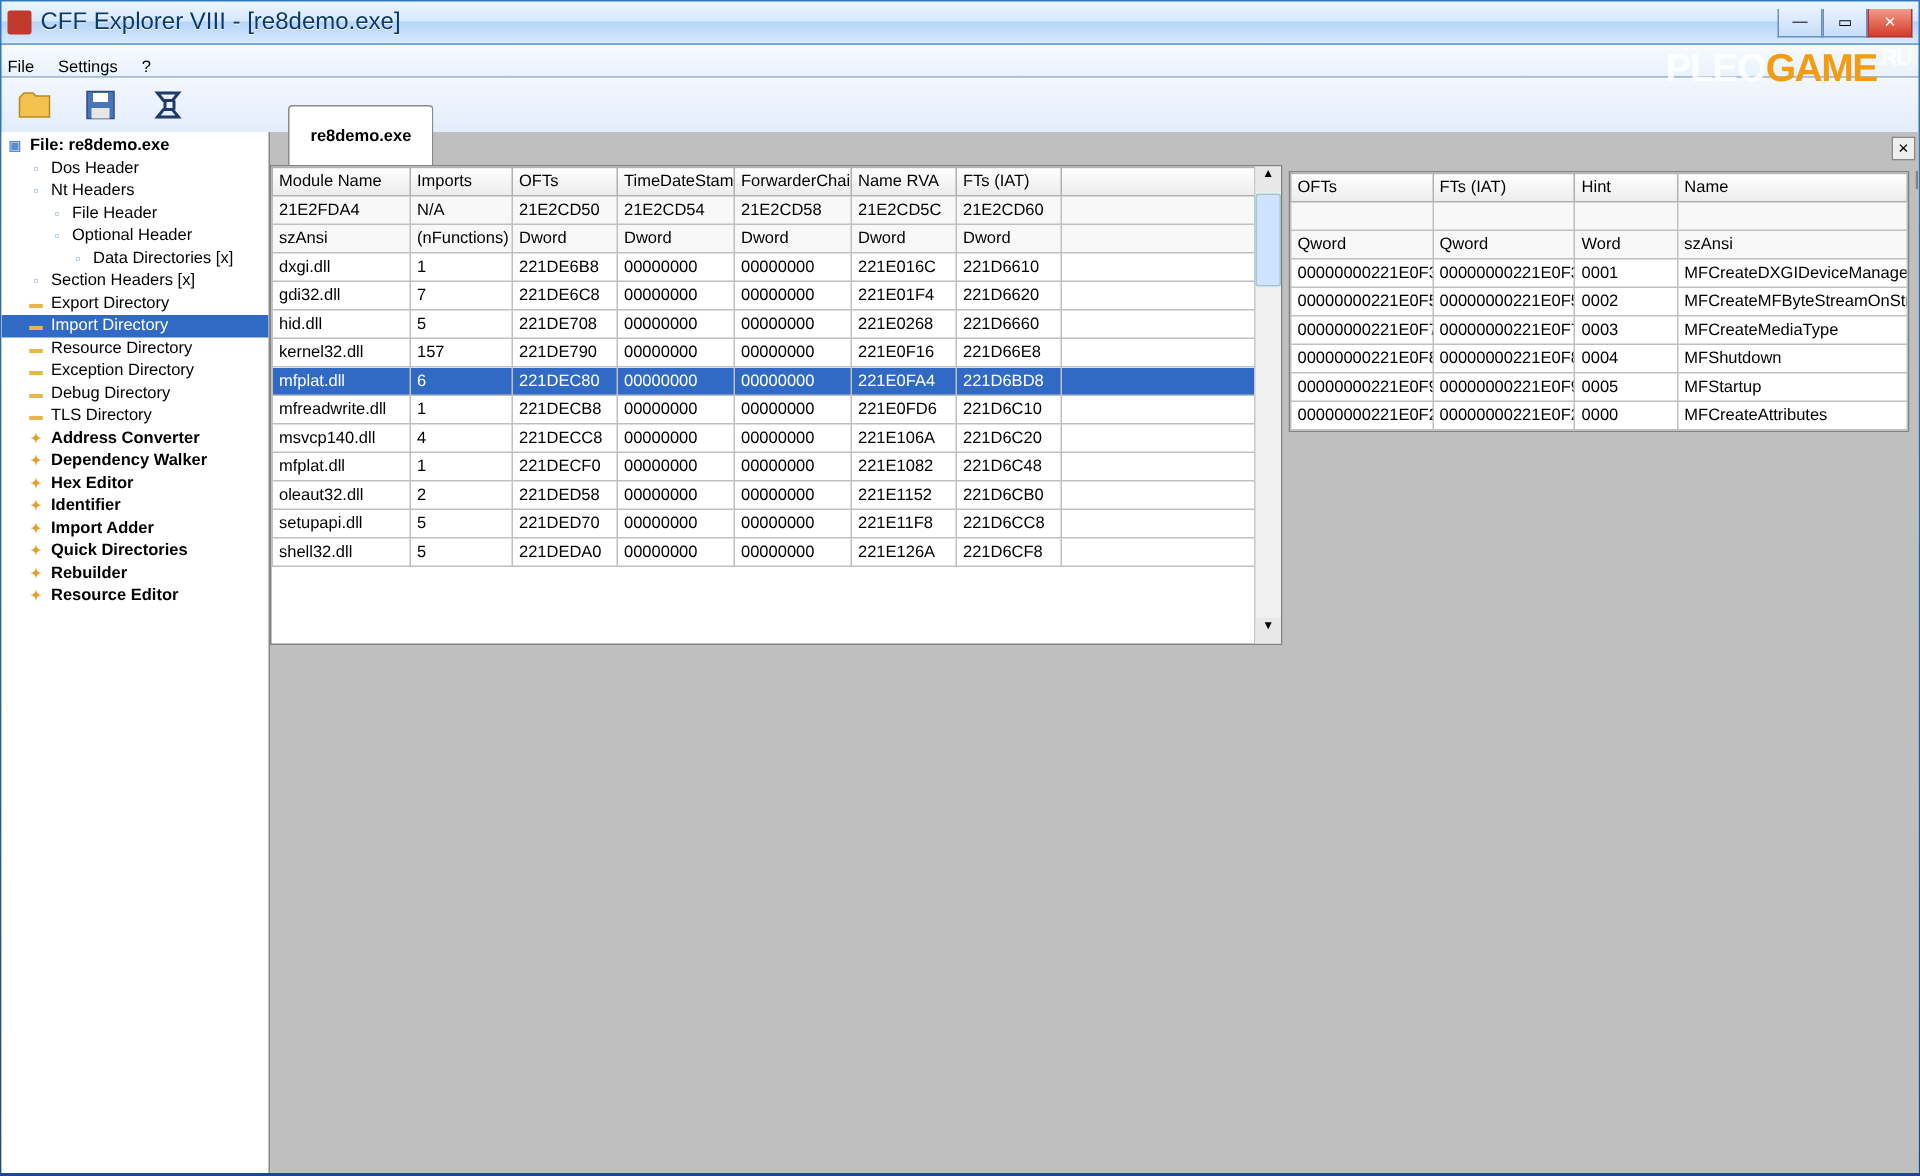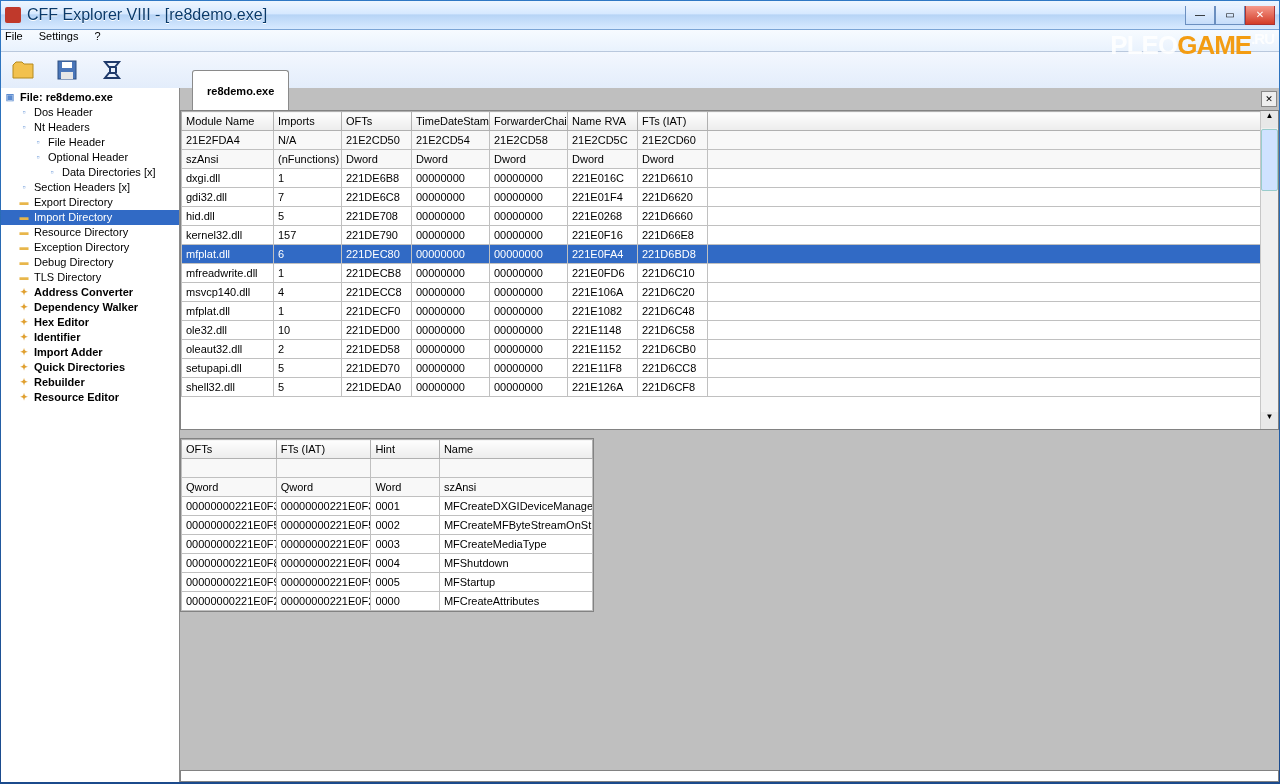--- a/index.html
+++ b/index.html
@@ -3,37 +3,37 @@
 <meta charset="utf-8">
 <style>
 html,body{margin:0;padding:0;font-family:Tahoma,Segoe UI,sans-serif;font-size:11px;color:#000;background:#1b4a8c;overflow:hidden;height:784px;width:1280px}
 .outer{background:linear-gradient(#2f78c4,#1b4a8c);padding:1px;height:782px;width:1278px;position:relative}
 .titlebar{height:28px;background:linear-gradient(#eef6ff 0%,#d7e9ff 45%,#b7d4f6 50%,#d7e9ff 100%);border-bottom:1px solid #7ba4d5;display:flex;align-items:center;padding:0 4px;position:relative}
 .titlebar .appicon{width:16px;height:16px;background:#c0392b;border-radius:2px;margin-right:6px}
 .titlebar .title{color:#0a3a6a;font-size:16px;text-shadow:0 1px 0 #fff}
 .winbtns{display:flex;margin-left:auto;gap:0}
 .winbtn{width:28px;height:18px;border:1px solid #6b8fc0;border-top:none;background:linear-gradient(#e9f2ff,#c6ddfa);display:flex;align-items:center;justify-content:center;font-family:Arial;font-size:10px}
 .winbtn.close{background:linear-gradient(#f59a8b,#d33c28);color:#fff;border-color:#a33}
-.menubar{height:21px;background:linear-gradient(#f7fbff,#e9f2fd);border-bottom:1px solid #b9c8dd;display:flex;align-items:flex-start;padding:0 4px;gap:16px}
+.menubar{height:21px;background:linear-gradient(#f7fbff,#e9f2fd);border-bottom:1px solid #b9c8dd;display:flex;align-items:flex-end;padding:0 4px;gap:16px}
 .menubar span{cursor:default}
 .toolbar{height:36px;background:linear-gradient(#f3f7fe,#e3edfb);display:flex;align-items:center;gap:20px;padding:0 10px}
 .toolicon{width:24px;height:24px}
 .main{display:flex;height:694px;background:#bfbfbf}
 .sidebar{width:178px;background:#fff;border-right:1px solid #8a8a8a;overflow:auto}
 .tree{padding:2px 0}
 .treeitem{white-space:nowrap;padding:1px 2px;display:flex;align-items:center;cursor:default;line-height:13px}
 .treeitem .ic{width:14px;height:12px;display:inline-flex;align-items:center;justify-content:center;margin-right:3px;font-size:9px}
 .treeitem.selected{background:#316ac5;color:#fff}
 .treeitem.bold{font-weight:bold}
 .lvl0{padding-left:2px}.lvl1{padding-left:16px}.lvl2{padding-left:30px}.lvl3{padding-left:44px}
 .content{flex:1;display:flex;flex-direction:column;background:#bfbfbf}
 .tabs{height:22px;display:flex;align-items:flex-end;padding-left:12px;background:#bfbfbf;position:relative}
 .tab{background:#fff;border:1px solid #8a8a8a;border-bottom:none;border-radius:3px 3px 0 0;padding:14px 14px;font-size:11px;font-weight:bold;position:relative;top:1px}
 .tabclose{position:absolute;right:2px;top:3px;width:14px;height:14px;border:1px solid #888;background:#eee;display:flex;align-items:center;justify-content:center;font-size:9px}
-.panels{flex:1;background:#bfbfbf;display:flex;flex-direction:column;gap:4px;overflow:hidden}
+.panels{flex:1;background:#bfbfbf;display:flex;flex-direction:row;gap:4px;overflow:hidden}
 .grid{background:#fff;border:1px solid #828282;overflow:auto;position:relative}
 .grid table{border-collapse:collapse;width:100%;table-layout:fixed}
 .grid th,.grid td{border:1px solid #c0c0c0;padding:3px 4px;text-align:left;font-size:11px;white-space:nowrap;overflow:hidden}
 .grid th{background:linear-gradient(#fefefe,#ececec);font-weight:normal;border-color:#b0b0b0}
 .grid tr.type td{background:#f8f8f8}
 .grid tr.sel td{background:#316ac5;color:#fff}
 .imports-grid{height:318px}
 .functions-grid{height:auto;margin-top:4px;width:412px;margin-left:0}
 .bottom-pane{flex:1;background:#bfbfbf;position:relative}
 .status{height:10px;background:#fff;border:1px solid #828282;margin-top:4px}
@@ -304,30 +304,20 @@
                     <td>mfplat.dll</td>
                     <td>1</td>
                     <td>221DECF0</td>
                     <td>00000000</td>
                     <td>00000000</td>
                     <td>221E1082</td>
                     <td>221D6C48</td>
                     <td></td>
                   </tr>
                   <tr>
-                    <td>ole32.dll</td>
-                    <td>10</td>
-                    <td>221DED00</td>
-                    <td>00000000</td>
-                    <td>00000000</td>
-                    <td>221E1148</td>
-                    <td>221D6C58</td>
-                    <td></td>
-                  </tr>
-                  <tr>
                     <td>oleaut32.dll</td>
                     <td>2</td>
                     <td>221DED58</td>
                     <td>00000000</td>
                     <td>00000000</td>
                     <td>221E1152</td>
                     <td>221D6CB0</td>
                     <td></td>
                   </tr>
                   <tr>

